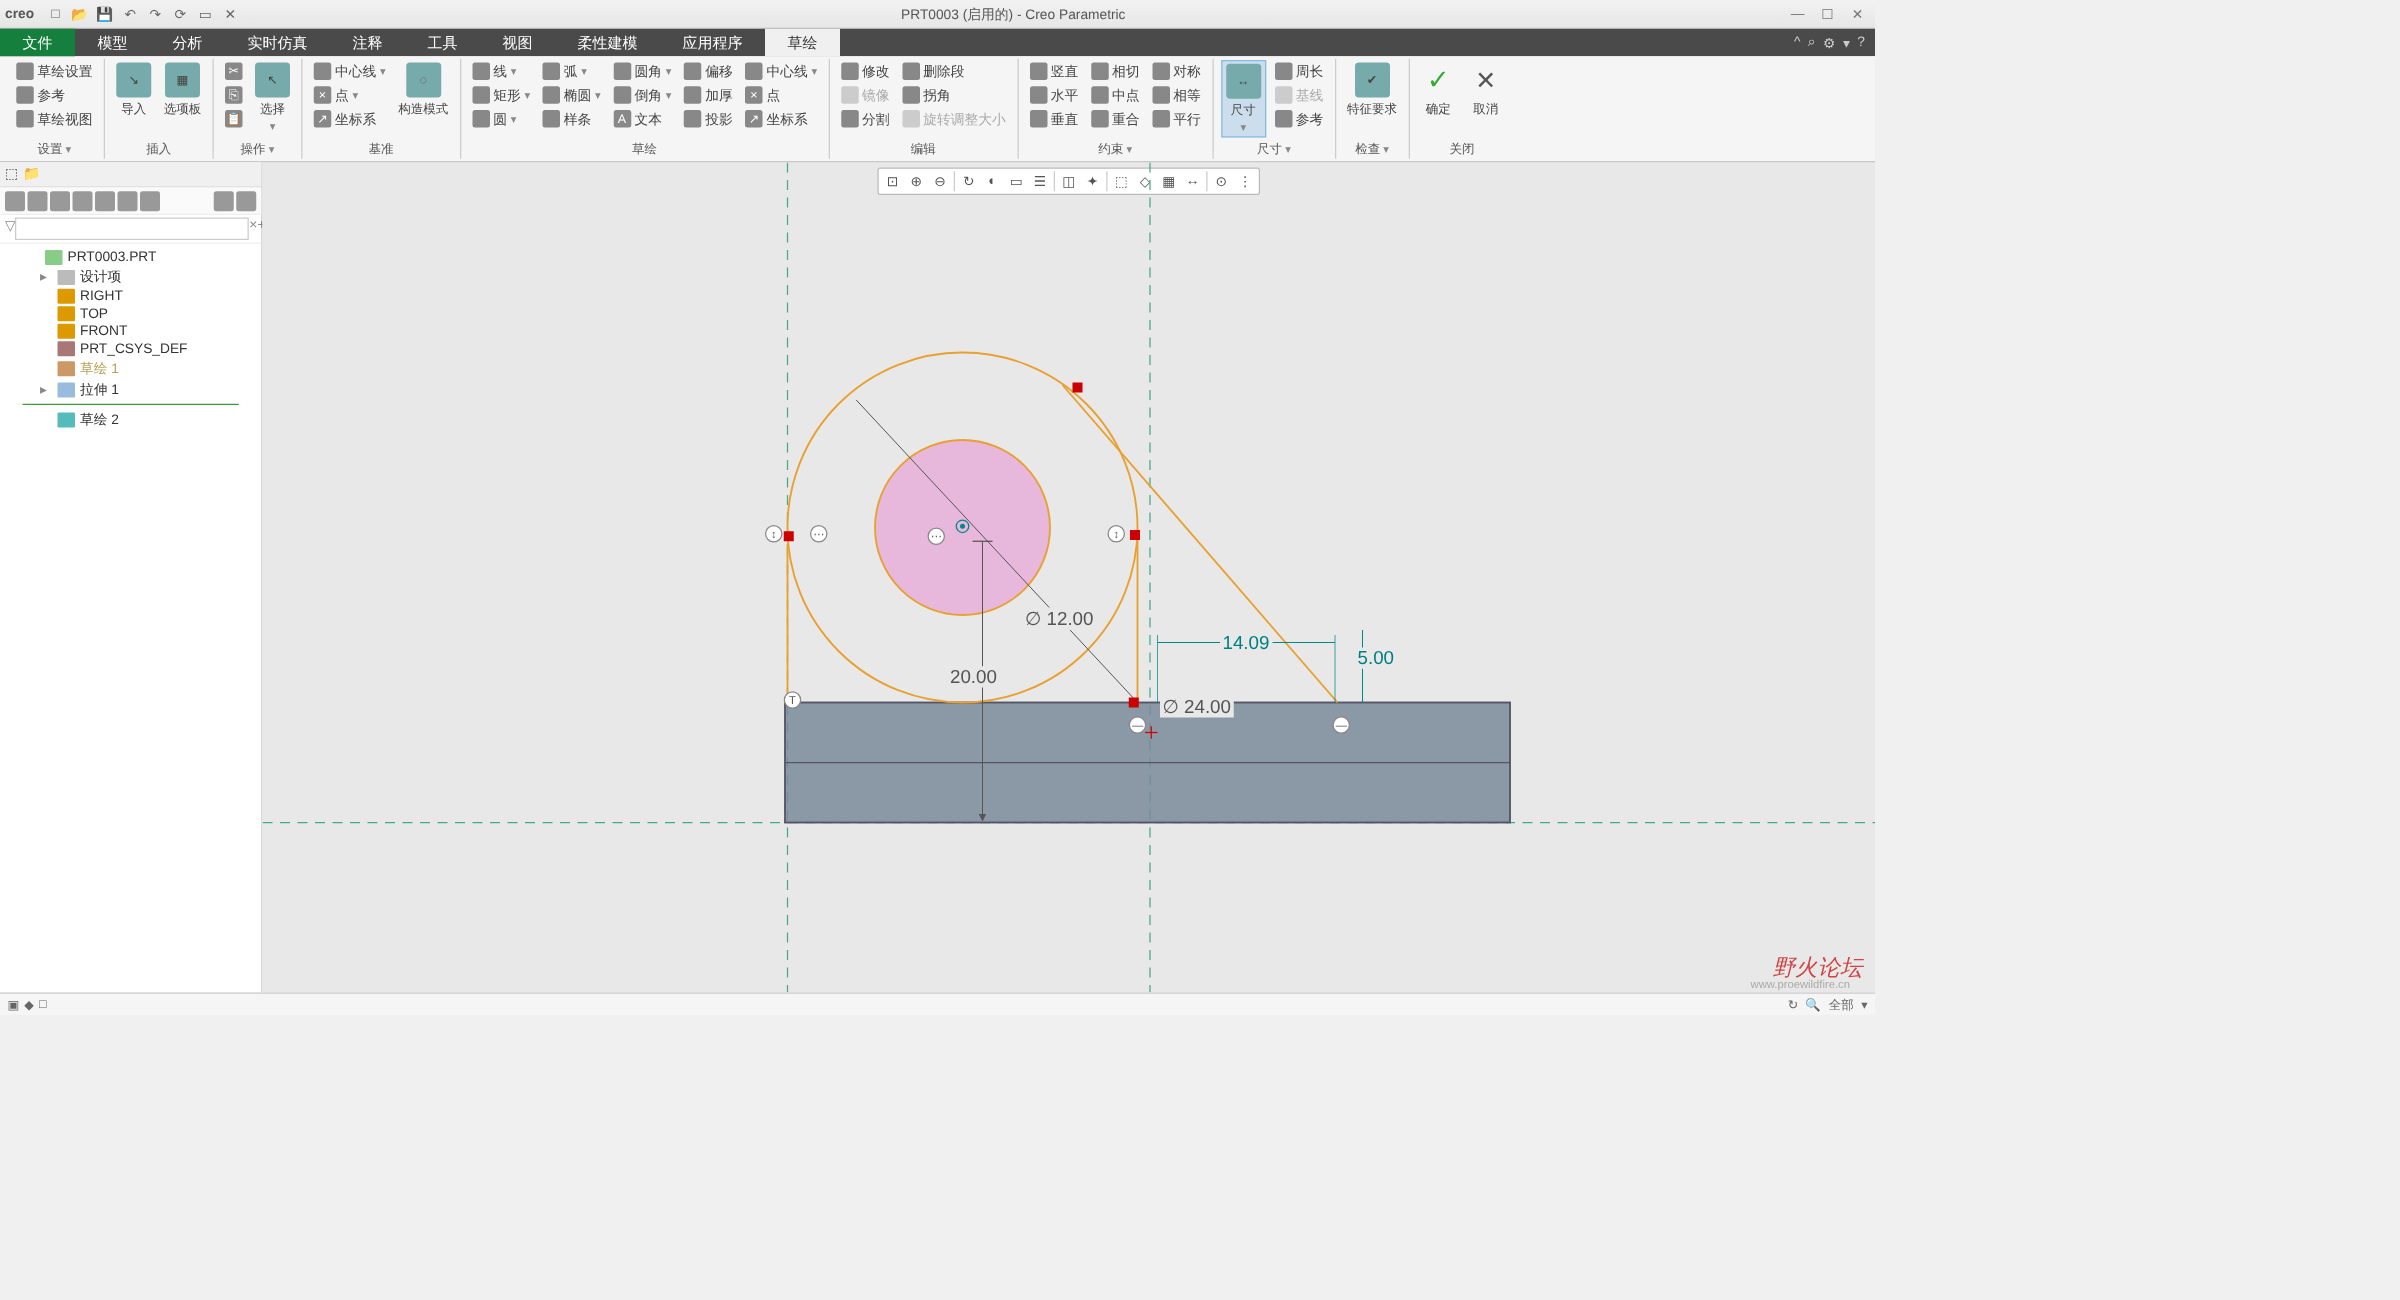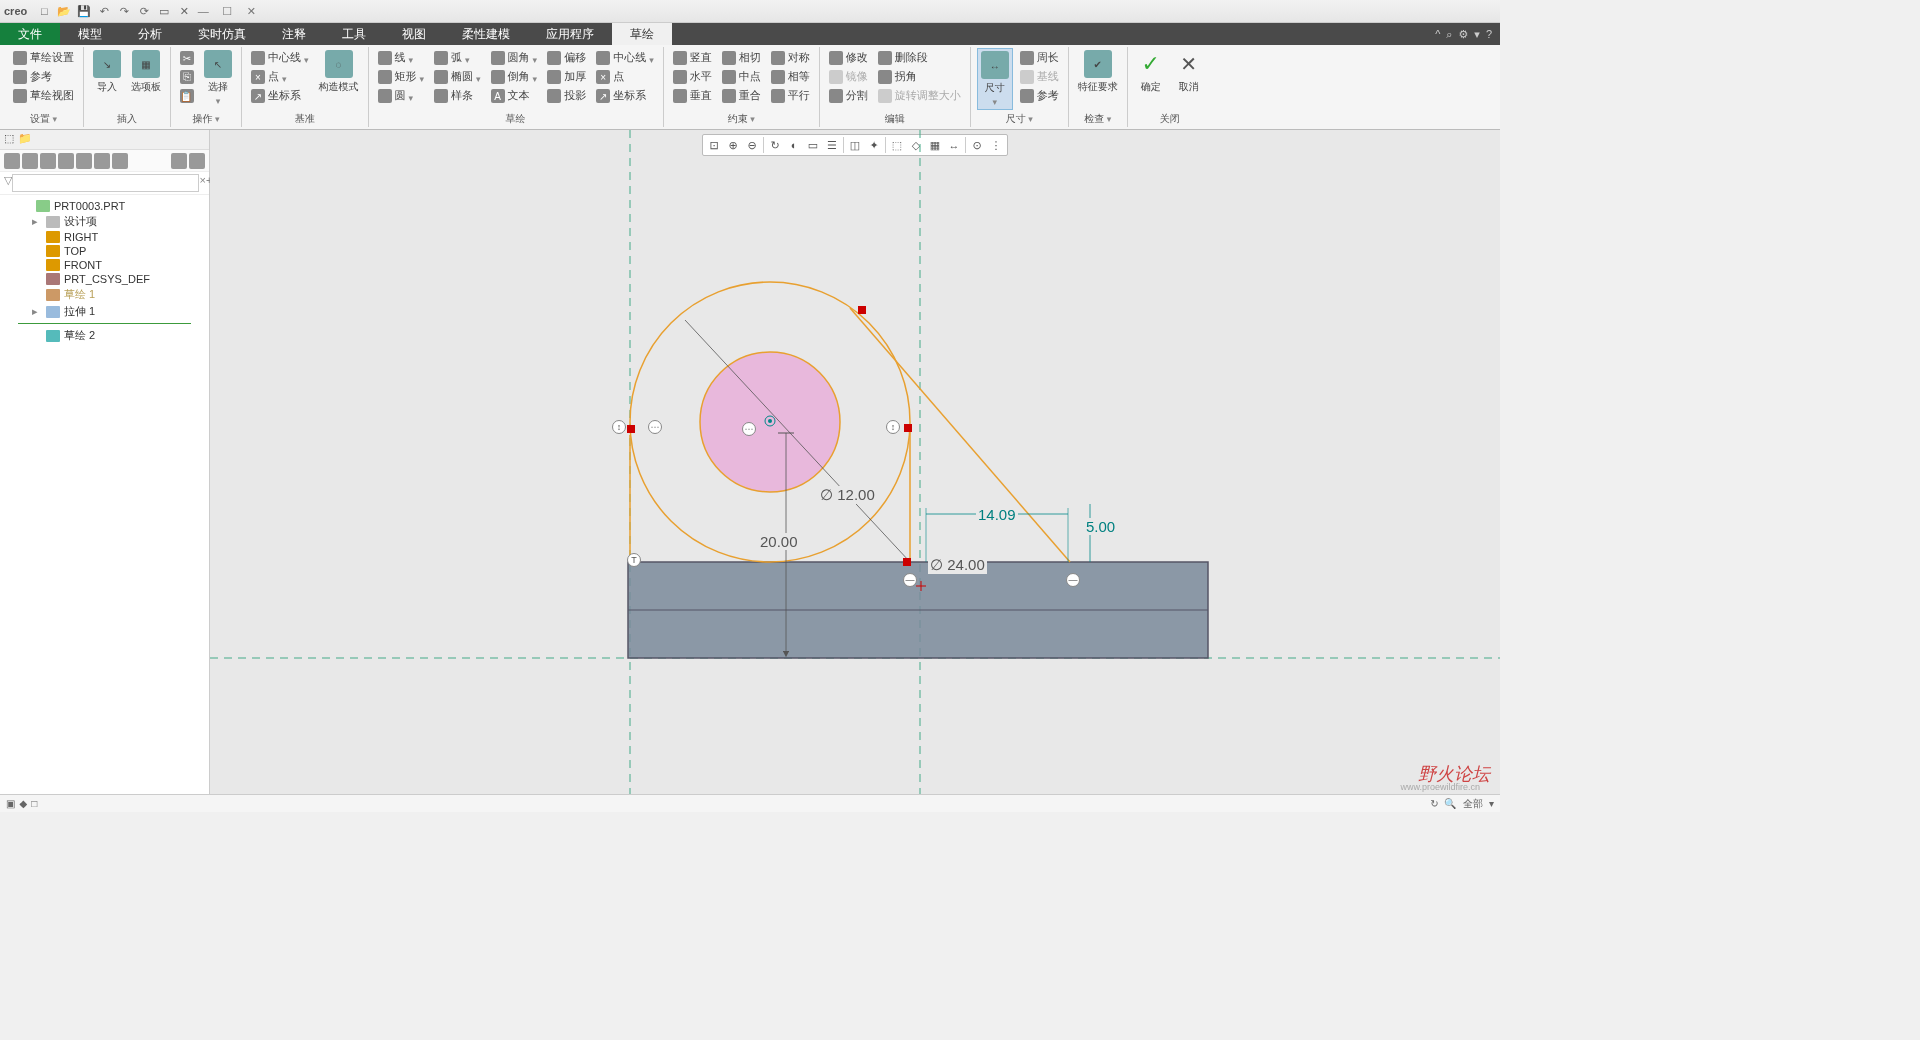--- a/index.html
+++ b/index.html
@@ -17,21 +17,21 @@
 .ribbon-tabs .tab { padding: 3px 18px; color: #fff; font-size: 12px; cursor: pointer; display:flex; align-items:center; }
 .ribbon-tabs .tab.file { background: #15803d; }
 .ribbon-tabs .tab.active { background: #f0f0f0; color: #333; }
 .ribbon-tabs .right-icons { margin-left: auto; display: flex; align-items: center; gap: 6px; padding-right: 8px; color: #ccc; }
 
 .ribbon { height: 85px; background: #f5f5f5; border-bottom: 1px solid #bbb; display: flex; padding: 2px 4px; }
 .group { border-right: 1px solid #ccc; padding: 1px 6px 0; display: flex; flex-direction: column; }
 .group-body { flex: 1; display: flex; gap: 4px; align-items:flex-start; }
 .group-label { text-align: center; font-size: 10px; color: #555; padding: 1px 0; }
 .vstack { display: flex; flex-direction: column; gap: 1px; }
-.rbtn { display: flex; align-items: flex-end; gap: 3px; padding: 1px 3px; font-size: 11px; color: #444; white-space: nowrap; cursor:pointer; height:18px; }
+.rbtn { display: flex; align-items: center; gap: 3px; padding: 1px 3px; font-size: 11px; color: #444; white-space: nowrap; cursor:pointer; height:18px; }
 .rbtn .ico { width: 14px; height: 14px; background: #888; border-radius: 2px; display:inline-flex; align-items:center; justify-content:center; font-size:10px; color:#fff;}
 .bigbtn { display: flex; flex-direction: column; align-items: center; padding: 2px 3px; gap: 2px; cursor:pointer; font-size:10px; color:#444;}
 .bigbtn .bigico { width: 28px; height: 28px; background: #7aa; border-radius: 3px; display:flex; align-items:center; justify-content:center;}
 .bigbtn.highlighted { background: #cde; border:1px solid #8bd; }
 .dd::after{content:" ▾"; color:#888; font-size:9px;}
 .disabled { color:#aaa; }
 .disabled .ico{background:#ccc;}
 
 .main { position: absolute; top: 130px; left: 0; right: 0; bottom: 18px; display: flex; }
 .tree-panel { width: 210px; background: #fff; border-right: 1px solid #ccc; display: flex; flex-direction: column; font-size: 11px; }
@@ -71,20 +71,21 @@
   <div class="qat">
     <span class="qat-btn">□</span>
     <span class="qat-btn">📂</span>
     <span class="qat-btn">💾</span>
     <span class="qat-btn">↶</span>
     <span class="qat-btn">↷</span>
     <span class="qat-btn">⟳</span>
     <span class="qat-btn">▭</span>
     <span class="qat-btn">✕</span>
   </div>
+  <span class="title">PRT0003 (启用的) - Creo Parametric</span>
   <div class="win-btns">
     <span>—</span>
     <span>☐</span>
     <span>✕</span>
   </div>
 </div>
 
 <div class="ribbon-tabs">
   <div class="tab file">文件</div>
   <div class="tab">模型</div>
@@ -259,20 +260,54 @@
       </div>
     </div>
     <div class="group-label">草绘</div>
   </div>
 
   <div class="group">
     <div class="group-body">
       <div class="vstack">
         <div class="rbtn">
             <span class="ico"></span>
+            <span>修改</span>
+          </div>
+        <div class="rbtn disabled">
+            <span class="ico"></span>
+            <span>镜像</span>
+          </div>
+        <div class="rbtn">
+            <span class="ico"></span>
+            <span>分割</span>
+          </div>
+      </div>
+      <div class="vstack">
+        <div class="rbtn">
+            <span class="ico"></span>
+            <span>删除段</span>
+          </div>
+        <div class="rbtn">
+            <span class="ico"></span>
+            <span>拐角</span>
+          </div>
+        <div class="rbtn disabled">
+            <span class="ico"></span>
+            <span>旋转调整大小</span>
+          </div>
+      </div>
+    </div>
+    <div class="group-label">编辑</div>
+  </div>
+
+  <div class="group">
+    <div class="group-body">
+      <div class="vstack">
+        <div class="rbtn">
+            <span class="ico"></span>
             <span>竖直</span>
           </div>
         <div class="rbtn">
             <span class="ico"></span>
             <span>水平</span>
           </div>
         <div class="rbtn">
             <span class="ico"></span>
             <span>垂直</span>
           </div>
@@ -300,54 +335,20 @@
             <span class="ico"></span>
             <span>相等</span>
           </div>
         <div class="rbtn">
             <span class="ico"></span>
             <span>平行</span>
           </div>
       </div>
     </div>
     <div class="group-label dd">约束</div>
-  </div>
-
-  <div class="group">
-    <div class="group-body">
-      <div class="vstack">
-        <div class="rbtn">
-            <span class="ico"></span>
-            <span>修改</span>
-          </div>
-        <div class="rbtn disabled">
-            <span class="ico"></span>
-            <span>镜像</span>
-          </div>
-        <div class="rbtn">
-            <span class="ico"></span>
-            <span>分割</span>
-          </div>
-      </div>
-      <div class="vstack">
-        <div class="rbtn">
-            <span class="ico"></span>
-            <span>删除段</span>
-          </div>
-        <div class="rbtn">
-            <span class="ico"></span>
-            <span>拐角</span>
-          </div>
-        <div class="rbtn disabled">
-            <span class="ico"></span>
-            <span>旋转调整大小</span>
-          </div>
-      </div>
-    </div>
-    <div class="group-label">编辑</div>
   </div>
 
   <div class="group">
     <div class="group-body">
       <div class="bigbtn highlighted dd">
           <div class="bigico">↔</div>
           <span>尺寸</span>
         </div>
       <div class="vstack">
         <div class="rbtn">

